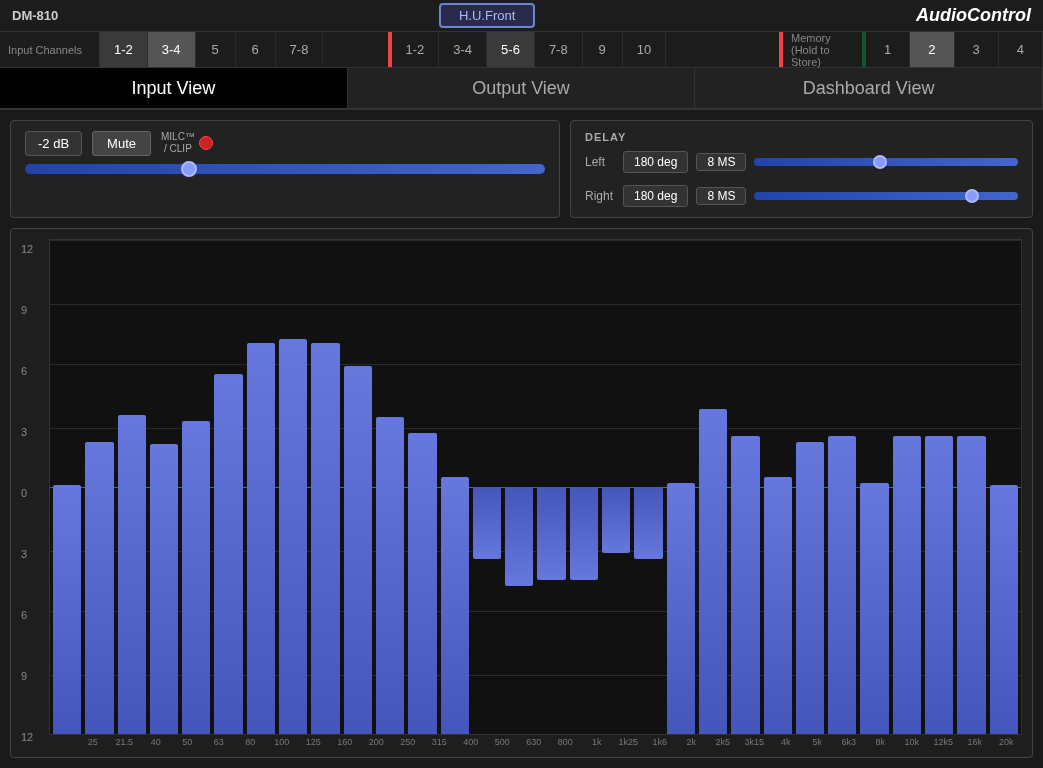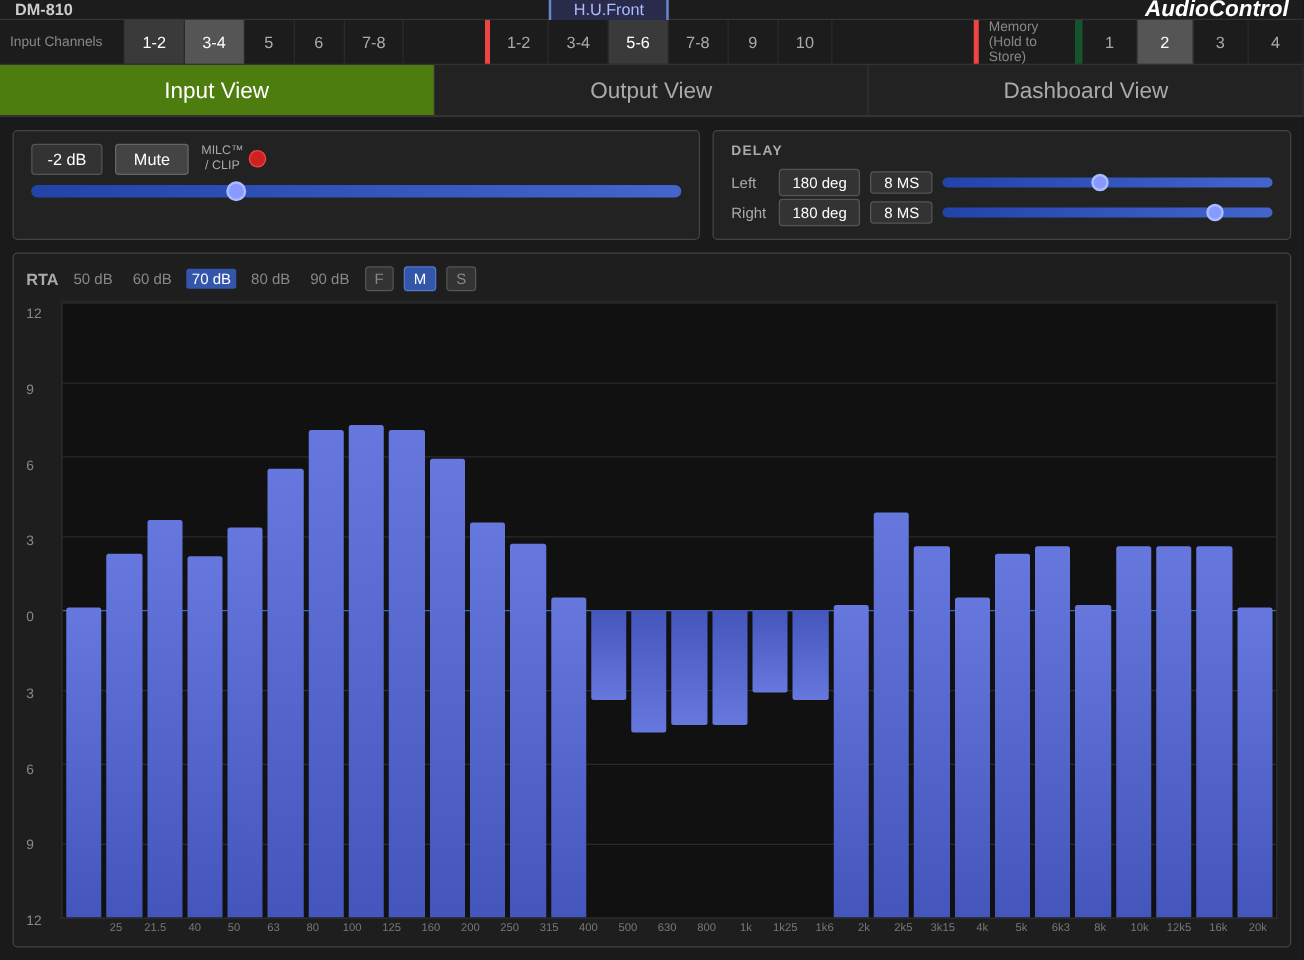--- a/index.html
+++ b/index.html
@@ -18,21 +18,21 @@
       display: flex;
       flex-direction: column;
     }
     
     .header-bar {
       background: #1c1c1c;
       display: flex;
       align-items: center;
       justify-content: space-between;
       padding: 0 12px;
-      height: 16px;
+      height: 32px;
       border-bottom: 1px solid #333;
     }
     .device-name {
       color: #ccc;
       font-size: 13px;
       font-weight: bold;
     }
     .brand-logo {
       color: #fff;
       font-size: 18px;
@@ -100,21 +100,21 @@
       display: flex;
       align-items: stretch;
       flex: 0 0 260px;
     }
     .memory-label {
       color: #888;
       font-size: 11px;
       display: flex;
       align-items: center;
       padding: 0 8px;
-      border-right: 6px solid #14532d;
+      border-right: 4px solid #14532d;
     }
     .memory-tabs {
       display: flex;
       align-items: stretch;
       flex: 1;
     }
     .memory-tab {
       padding: 0 18px;
       display: flex;
       align-items: center;
@@ -139,21 +139,21 @@
       flex: 1;
       display: flex;
       align-items: center;
       justify-content: center;
       font-size: 18px;
       color: #aaa;
       cursor: pointer;
       border-right: 1px solid #333;
     }
     .view-tab.active {
-      background: #4d7c0f;
+      background: #000000;
       color: #fff;
     }
     
     .content-area {
       flex: 1;
       background: #1a1a1a;
       padding: 10px;
       display: flex;
       flex-direction: column;
       gap: 10px;
@@ -242,21 +242,21 @@
     .delay-title {
       font-size: 11px;
       color: #aaa;
       letter-spacing: 1px;
       margin-bottom: 8px;
       font-weight: bold;
     }
     .delay-channels {
       display: flex;
       flex-direction: column;
-      gap: 2px;
+      gap: 12px;
     }
     .delay-channel-row {
       display: flex;
       align-items: center;
       gap: 8px;
     }
     .delay-ch-label {
       font-size: 12px;
       color: #aaa;
       width: 30px;
@@ -468,31 +468,20 @@
             <div class="delay-slider-track">
               <div class="delay-slider-thumb" style="left: 80%;"></div>
             </div>
           </div>
         </div>
       </div>
     </div>
 
     <div class="rta-panel">
 
-      <div class="rta-header">
-        <span class="rta-label">RTA</span>
-        <span class="rta-db-btn">50 dB</span>
-        <span class="rta-db-btn">60 dB</span>
-        <span class="rta-db-btn active">70 dB</span>
-        <span class="rta-db-btn">80 dB</span>
-        <span class="rta-db-btn">90 dB</span>
-        <button class="rta-mode-btn">F</button>
-        <button class="rta-mode-btn active">M</button>
-        <button class="rta-mode-btn">S</button>
-      </div>
 
       <div class="rta-chart-area">
         <div class="rta-y-axis">
           <span>12</span>
           <span>9</span>
           <span>6</span>
           <span>3</span>
           <span>0</span>
           <span>3</span>
           <span>6</span>

